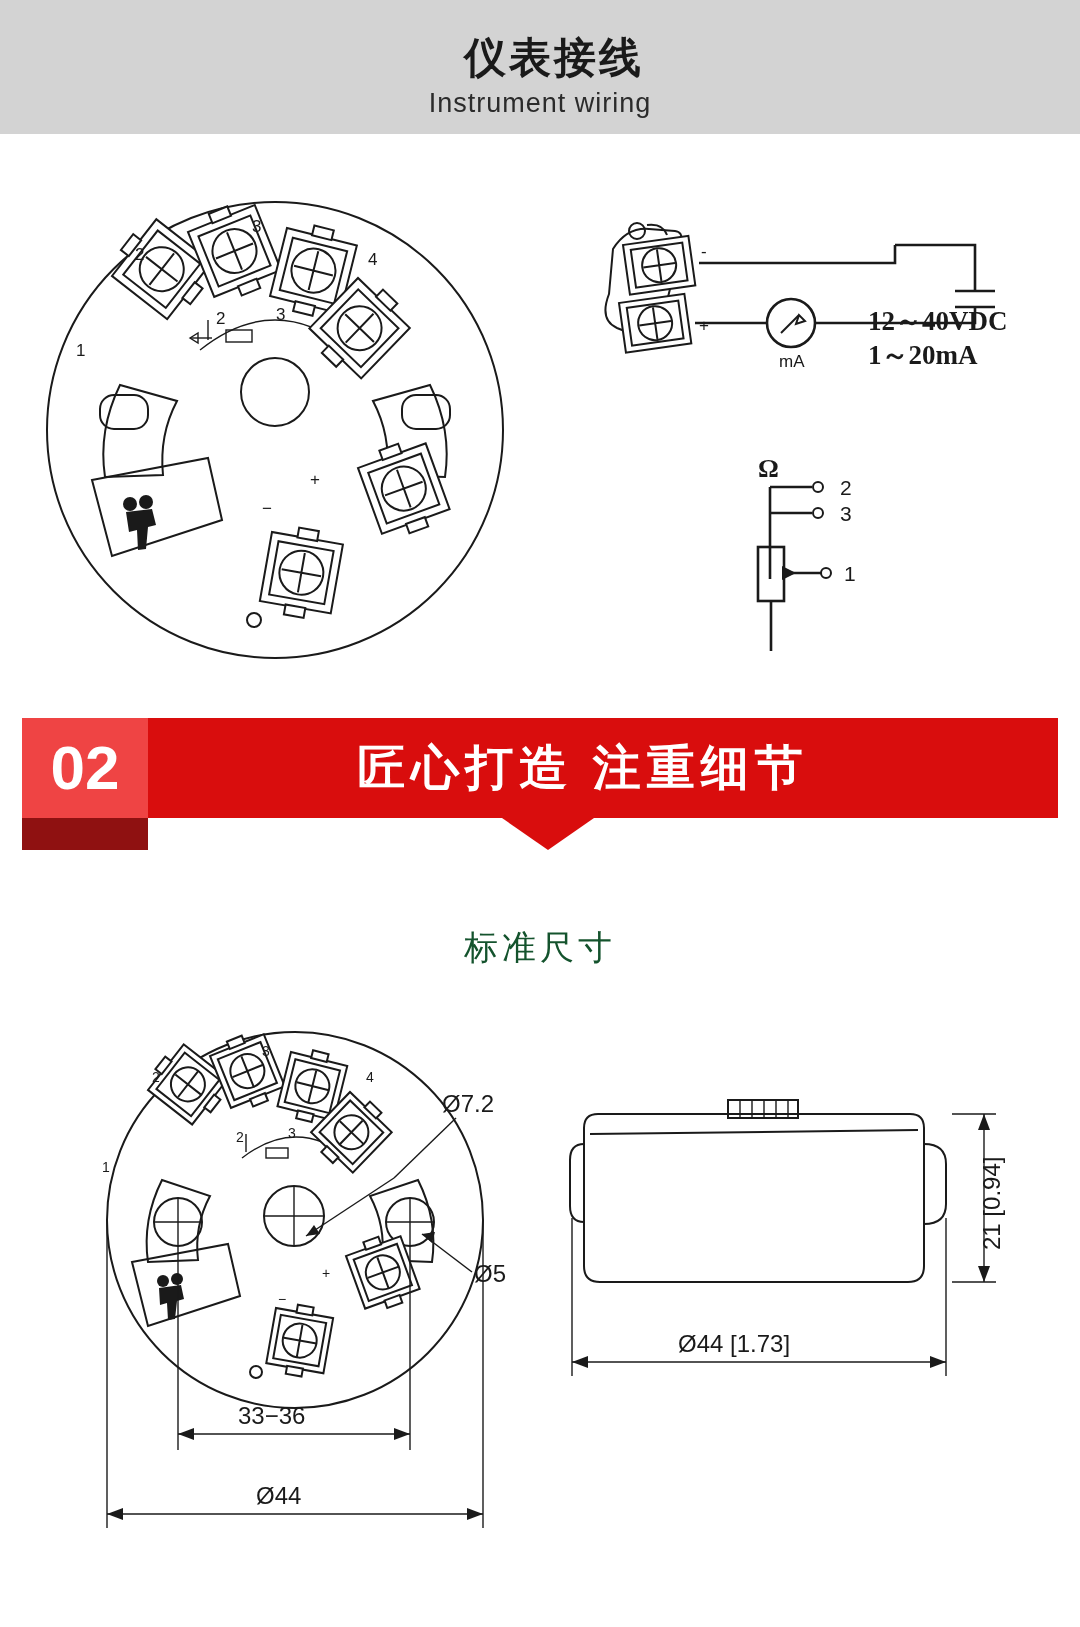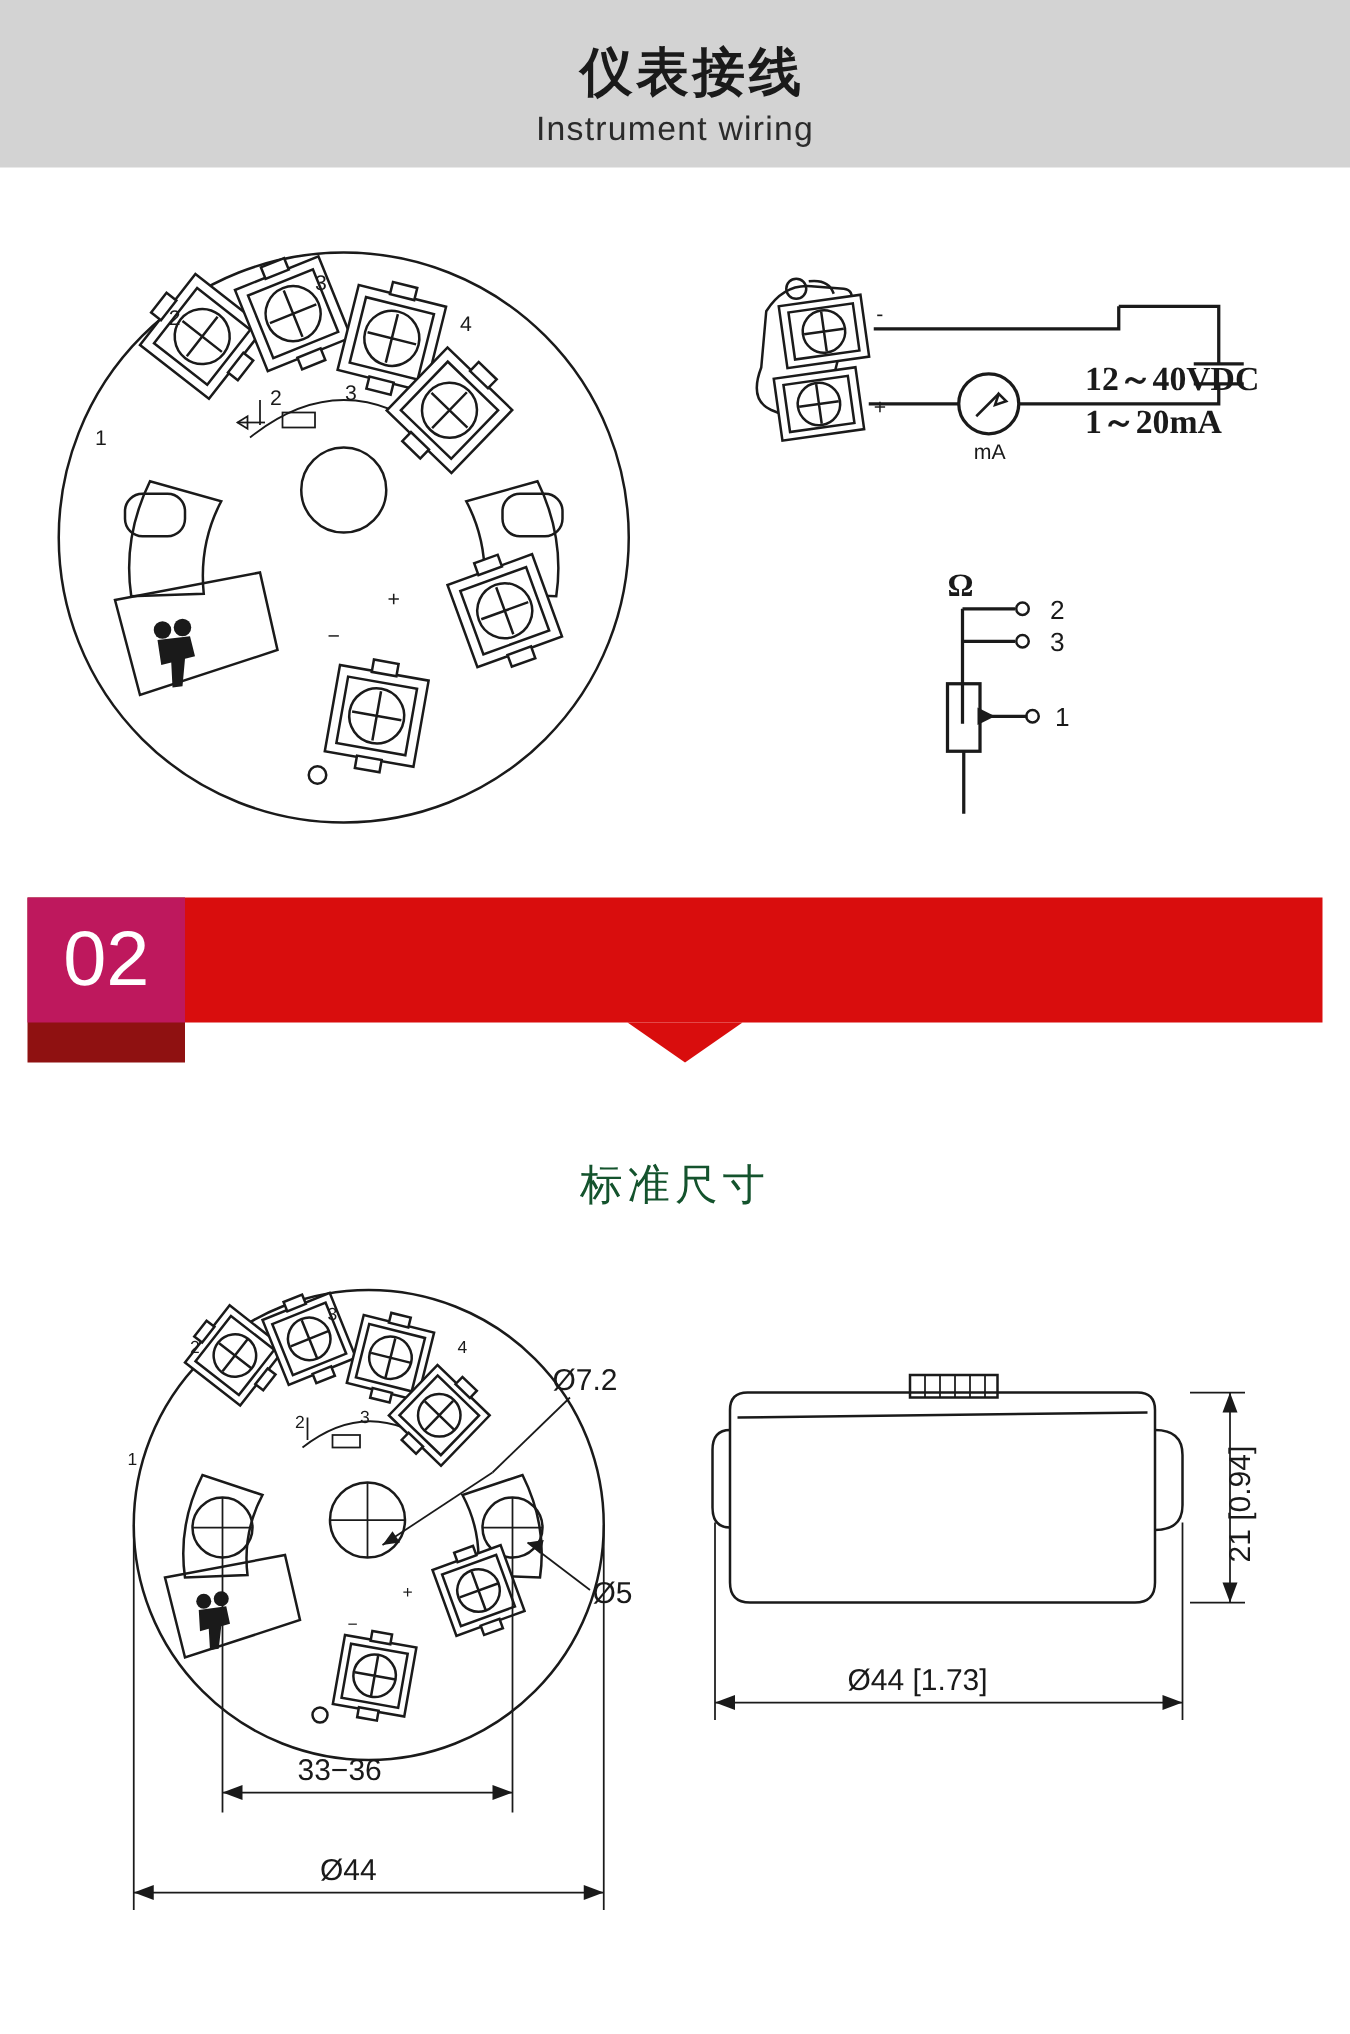--- a/index.html
+++ b/index.html
@@ -25,22 +25,22 @@
   .banner{
     position:absolute;left:22px;top:718px;width:1036px;height:132px;
   }
   .banner-dark{
     position:absolute;left:0;top:0;width:126px;height:132px;background:#8f1111;
   }
   .banner-red{
     position:absolute;left:126px;top:0;width:910px;height:100px;background:#d90d0d;
   }
   .banner-num{
-    position:absolute;left:0;top:0;width:126px;height:100px;background:#be185d;
-    color:#ffffff;font-size:62px;font-weight:normal;line-height:100px;text-align:center;
+    position:absolute;left:0;top:0;width:126px;height:100px;background:#ef4444;
+    color:#ffffff;font-size:62px;font-weight:bold;line-height:100px;text-align:center;
   }
   .banner-text{
     position:absolute;left:126px;top:0;width:910px;height:100px;line-height:100px;
     color:#ffffff;font-size:48px;font-weight:bold;letter-spacing:6px;text-align:center;
     padding-right:40px;box-sizing:border-box;
   }
   .notch{
     position:absolute;left:480px;top:100px;width:0;height:0;
     border-left:46px solid transparent;border-right:46px solid transparent;
     border-top:32px solid #d90d0d;
@@ -206,21 +206,21 @@
 
   <path class="ln-thick" d="M360 76 L400 76"></path>
   <path class="ln-thick" d="M360 92 L400 92"></path>
   <text class="txt" x="184" y="152">mA</text>
   <text class="txt" x="106" y="42">-</text>
   <text class="txt" x="104" y="116">+</text>
 </svg>
 </div>
 <div style="position:absolute;left:1030px;top:0;width:0;height:0;"></div>
 <div class="canvas" style="left:868px;top:286px;">
-  <div style="font-family:'Liberation Serif',serif;font-size:27px;font-weight:bold;line-height:34px;">
+  <div style="font-family:'Liberation Serif',serif;font-size:27px;font-weight:bold;line-height:34px;margin-top:18px;">
     <div>12～40VDC</div>
     <div>1～20mA</div>
   </div>
 </div>
 
 <div class="canvas" style="left:740px;top:455px;">
 <svg width="180" height="210" viewBox="0 0 180 210">
   <text class="txt-b" x="18" y="22">Ω</text>
 
   <path class="ln-thick" d="M30 32 L30 124"></path>
@@ -238,20 +238,21 @@
   <text class="txt-dim-sm" x="100" y="40">2</text>
   <text class="txt-dim-sm" x="100" y="66">3</text>
   <text class="txt-dim-sm" x="104" y="126">1</text>
 </svg>
 </div>
 
 <div class="banner">
   <div class="banner-dark"></div>
   <div class="banner-red"></div>
   <div class="banner-num">02</div>
+  <div class="banner-text">匠心打造  注重细节</div>
   <div class="notch"></div>
 </div>
 
 <div class="std-title">标准尺寸</div>
 
 <div class="canvas" style="left:70px;top:1020px;">
 <svg width="480" height="560" viewBox="0 0 480 560">
 
   <circle cx="225" cy="200" r="188" class="ln"></circle>
   <path class="ln" d="M92 160 q-20 40 -14 82 l50 -2 q-4 -34 12 -64 z"></path>

